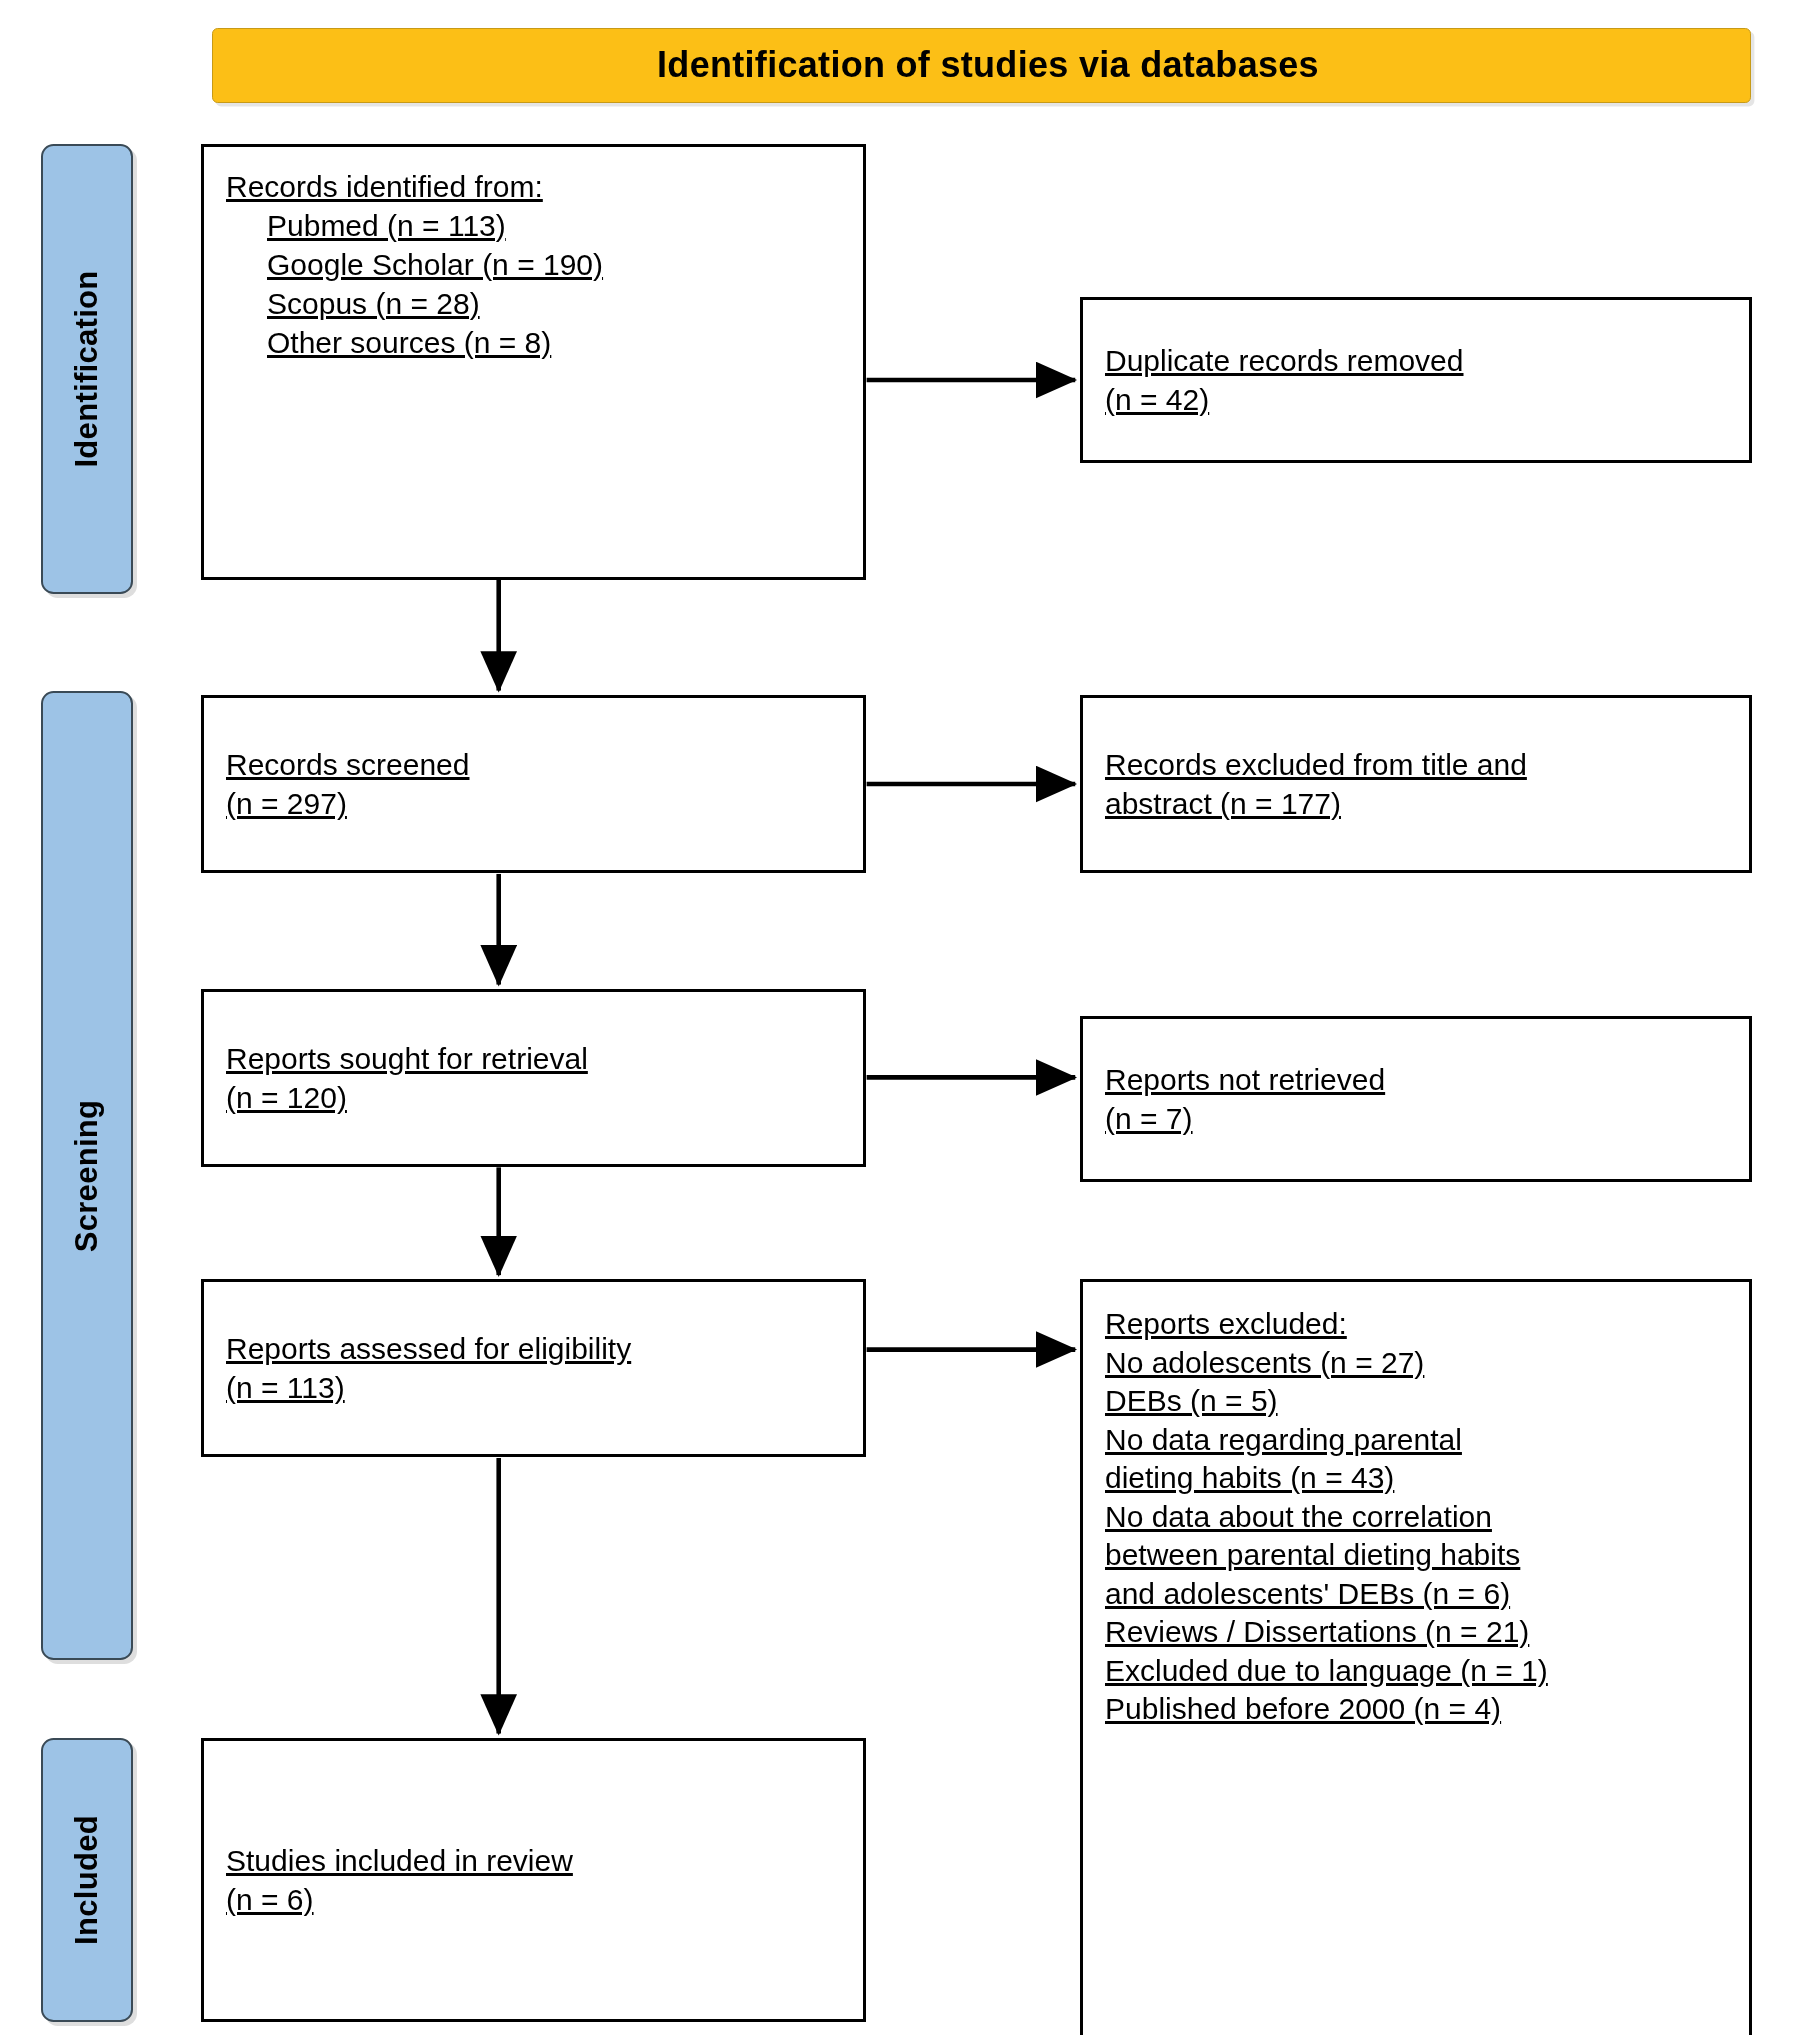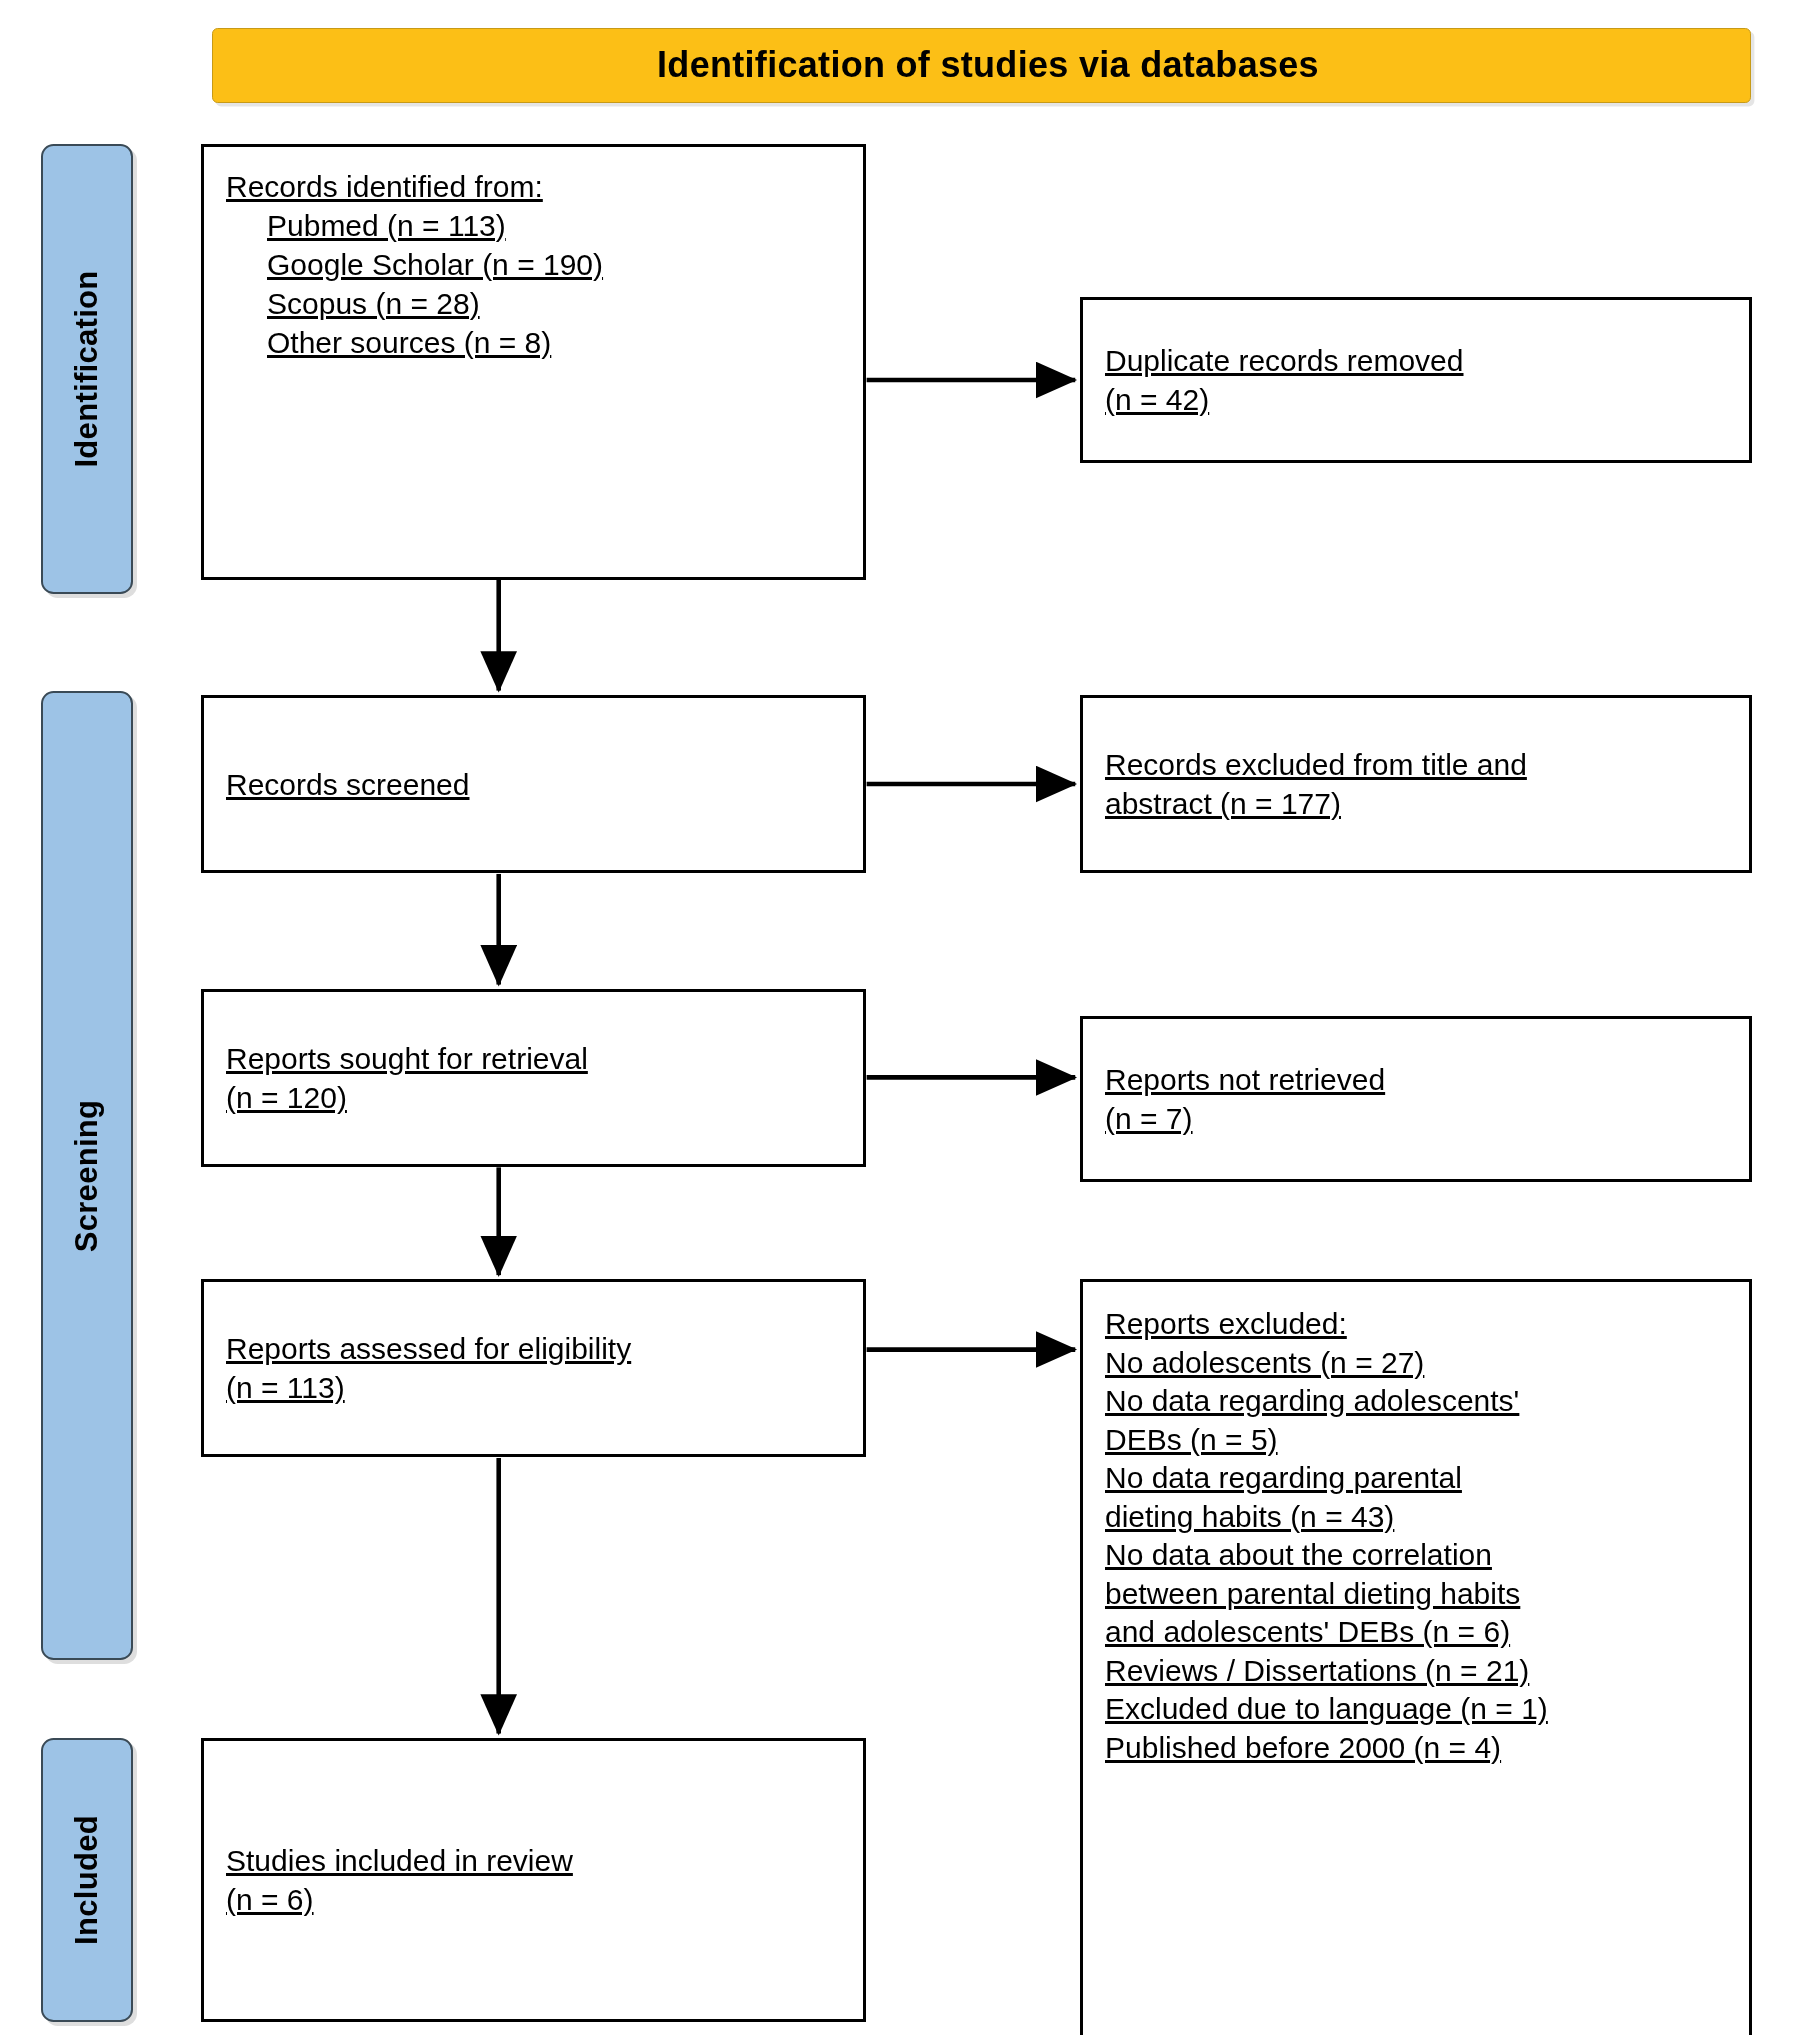--- a/index.html
+++ b/index.html
@@ -137,20 +137,21 @@
     <div class="line indent">Other sources (n = 8)</div>
   </div>
 
   <div class="box" id="box-duplicates">
     <div class="line">Duplicate records removed</div>
     <div class="line">(n = 42)</div>
   </div>
 
   <div class="box" id="box-screened">
     <div class="line">Records screened</div>
+    <div class="line">(n = 297)</div>
   </div>
 
   <div class="box" id="box-excluded-title">
     <div class="line">Records excluded from title and</div>
     <div class="line">abstract (n = 177)</div>
   </div>
 
   <div class="box" id="box-sought">
     <div class="line">Reports sought for retrieval</div>
     <div class="line">(n = 120)</div>
@@ -162,21 +163,20 @@
   </div>
 
   <div class="box" id="box-assessed">
     <div class="line">Reports assessed for eligibility</div>
     <div class="line">(n = 113)</div>
   </div>
 
   <div class="box" id="box-reports-excl">
     <div class="line">Reports excluded:</div>
     <div class="line">No adolescents (n = 27)</div>
-    <div class="line">No data regarding adolescents'</div>
     <div class="line">DEBs (n = 5)</div>
     <div class="line">No data regarding parental</div>
     <div class="line">dieting habits (n = 43)</div>
     <div class="line">No data about the correlation</div>
     <div class="line">between parental dieting habits</div>
     <div class="line">and adolescents' DEBs (n = 6)</div>
     <div class="line">Reviews / Dissertations (n = 21)</div>
     <div class="line">Excluded due to language (n = 1)</div>
     <div class="line">Published before 2000 (n = 4)</div>
   </div>

